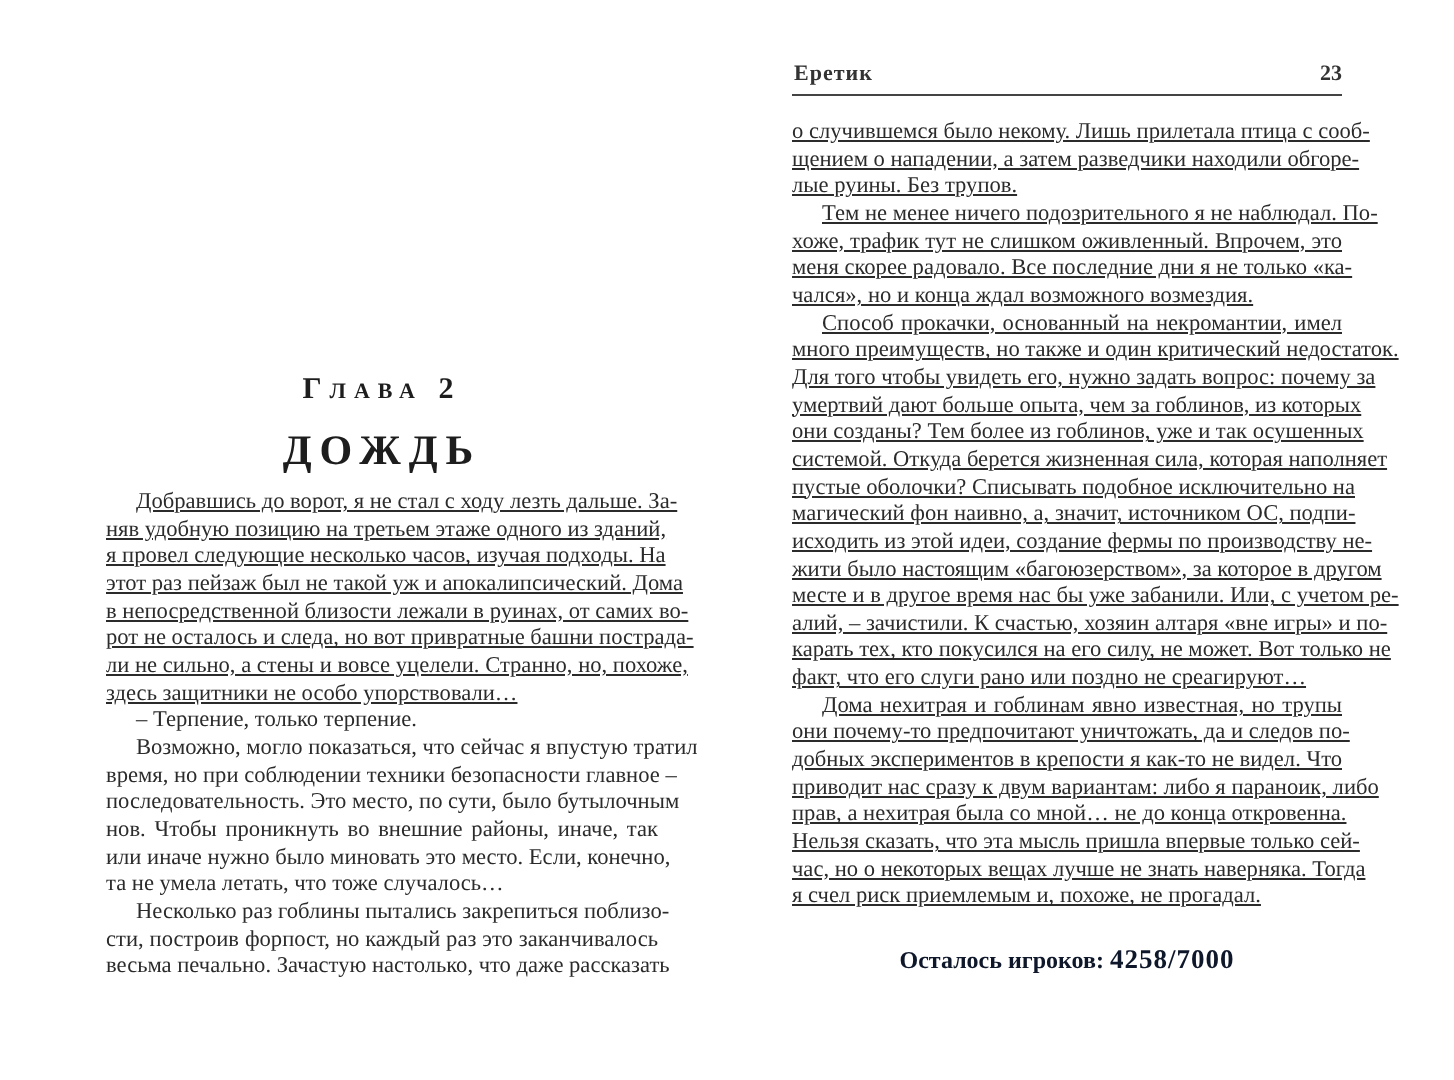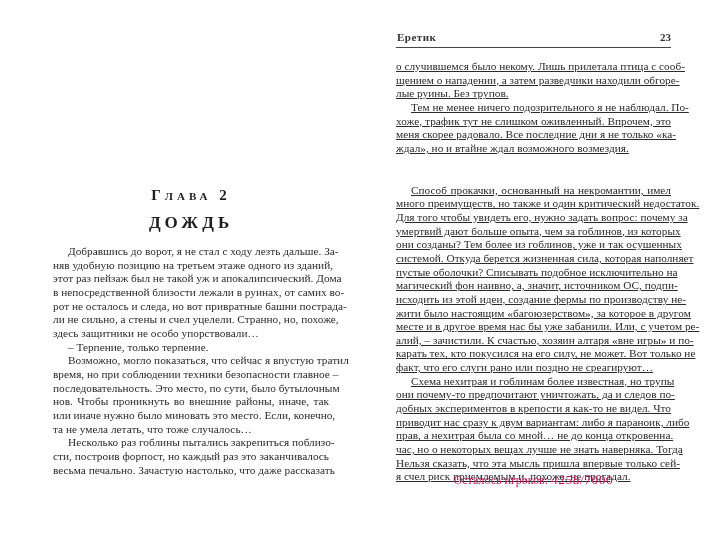--- a/index.html
+++ b/index.html
@@ -11,21 +11,21 @@
   .page-left { left: 0; width: 364px; }
   .page-right { left: 364px; width: 363px; }
 
   .chapter-num {
     position: absolute; left: 53px; width: 276px; top: 187px; text-align: center;
     font-size: 15px; font-weight: bold; letter-spacing: 4px; color: #1d1d1d;
     font-variant: small-caps;
   }
   .chapter-title {
     position: absolute; left: 53px; width: 276px; top: 213px; text-align: center;
-    font-size: 17px; font-weight: bold; letter-spacing: 4px; color: #1d1d1d;
+    font-size: 21px; font-weight: bold; letter-spacing: 4px; color: #1d1d1d;
   }
   .body-text {
     position: absolute; font-size: 11.3px; line-height: 13.65px; text-align: justify;
     color: #2b2b2b;
   }
   .left-text { left: 53px; width: 276px; top: 245px; }
   .right-text { left: 396px; width: 275px; top: 60px; text-decoration: underline; }
   .body-text p { margin: 0; text-indent: 15px; }
   .body-text p.noindent { text-indent: 0; }
   .line { display: block; text-align: justify; text-align-last: justify; white-space: nowrap; }
@@ -33,38 +33,39 @@
 
   .running-head {
     position: absolute; left: 396px; width: 275px; top: 29px; height: 18px;
     border-bottom: 1.5px solid #444; font-size: 11px; color: #333; font-weight: bold;
   }
   .running-head .title { position: absolute; left: 1px; top: 2px; letter-spacing: 0.5px; }
   .running-head .pagenum { position: absolute; right: 0; top: 2px; }
 
   .status-line {
     position: absolute; left: 396px; width: 275px; top: 472px; text-align: center;
-    font-size: 12px; font-weight: normal; color: #be185d;
+    font-size: 12px; font-weight: bold; color: #0f172a;
   }
   .status-line .count { font-size: 13.5px; letter-spacing: 0.5px; }
 </style>
 </head>
 <body>
 
 <div class="page page-left">
   <div class="chapter-num">Глава 2</div>
   <div class="chapter-title">ДОЖДЬ</div>
   <div class="body-text left-text">
-      <p style="text-indent: 0px;">
+      <p style="text-indent: 0px; text-decoration: underline;">
         <span class="line" style="padding-left: 15px;">Добравшись до ворот, я не стал с ходу лезть дальше. За-</span>
         <span class="line">няв удобную позицию на третьем этаже одного из зданий,</span>
+        <span class="line">я провел следующие несколько часов, изучая подходы. На</span>
         <span class="line">этот раз пейзаж был не такой уж и апокалипсический. Дома</span>
         <span class="line">в непосредственной близости лежали в руинах, от самих во-</span>
         <span class="line">рот не осталось и следа, но вот привратные башни пострада-</span>
-        <span class="line">ли не сильно, а стены и счел уцелели. Странно, но, похоже,</span>
+        <span class="line">ли не сильно, а стены и вовсе уцелели. Странно, но, похоже,</span>
         <span class="line last">здесь защитники не особо упорствовали…</span>
       </p>
       <p style="text-indent: 0px;">
         <span class="line last" style="padding-left: 15px;">– Терпение, только терпение.</span>
       </p>
       <p style="text-indent: 0px;">
         <span class="line" style="padding-left: 15px;">Возможно, могло показаться, что сейчас я впустую тратил</span>
         <span class="line">время, но при соблюдении техники безопасности главное –</span>
         <span class="line">последовательность. Это место, по сути, было бутылочным</span>
         <span class="line">нов. Чтобы проникнуть во внешние районы, иначе, так</span>
@@ -89,46 +90,46 @@
 <div class="body-text right-text">
     <p class="noindent" style="text-indent: 0px;">
       <span class="line">о случившемся было некому. Лишь прилетала птица с сооб-</span>
       <span class="line">щением о нападении, а затем разведчики находили обгоре-</span>
       <span class="line last">лые руины. Без трупов.</span>
     </p>
     <p style="text-indent: 0px;">
       <span class="line" style="padding-left: 15px;">Тем не менее ничего подозрительного я не наблюдал. По-</span>
       <span class="line">хоже, трафик тут не слишком оживленный. Впрочем, это</span>
       <span class="line">меня скорее радовало. Все последние дни я не только «ка-</span>
-      <span class="line last">ждал», но и втайне ждал возможного возмездия.</span>
+      <span class="line last">чался», но и конца ждал возможного возмездия.</span>
     </p>
-    <p style="text-indent: 0px; margin-top: 28px;">
+    <p style="text-indent: 0px;">
       <span class="line" style="padding-left: 15px;">Способ прокачки, основанный на некромантии, имел</span>
       <span class="line">много преимуществ, но также и один критический недостаток.</span>
       <span class="line">Для того чтобы увидеть его, нужно задать вопрос: почему за</span>
       <span class="line">умертвий дают больше опыта, чем за гоблинов, из которых</span>
       <span class="line">они созданы? Тем более из гоблинов, уже и так осушенных</span>
       <span class="line">системой. Откуда берется жизненная сила, которая наполняет</span>
       <span class="line">пустые оболочки? Списывать подобное исключительно на</span>
       <span class="line">магический фон наивно, а, значит, источником ОС, подпи-</span>
       <span class="line">исходить из этой идеи, создание фермы по производству не-</span>
       <span class="line">жити было настоящим «багоюзерством», за которое в другом</span>
       <span class="line">месте и в другое время нас бы уже забанили. Или, с учетом ре-</span>
       <span class="line">алий, – зачистили. К счастью, хозяин алтаря «вне игры» и по-</span>
       <span class="line">карать тех, кто покусился на его силу, не может. Вот только не</span>
       <span class="line last">факт, что его слуги рано или поздно не среагируют…</span>
     </p>
     <p style="text-indent: 0px;">
-      <span class="line" style="padding-left: 15px;">Схема нехитрая и гоблинам более известная, но трупы</span>
+      <span class="line" style="padding-left: 15px;">Дома нехитрая и гоблинам явно известная, но трупы</span>
       <span class="line">они почему-то предпочитают уничтожать, да и следов по-</span>
       <span class="line">добных экспериментов в крепости я как-то не видел. Что</span>
       <span class="line">приводит нас сразу к двум вариантам: либо я параноик, либо</span>
       <span class="line">прав, а нехитрая была со мной… не до конца откровенна.</span>
+      <span class="line">Нельзя сказать, что эта мысль пришла впервые только сей-</span>
       <span class="line">час, но о некоторых вещах лучше не знать наверняка. Тогда</span>
-      <span class="line">Нельзя сказать, что эта мысль пришла впервые только сей-</span>
       <span class="line last">я счел риск приемлемым и, похоже, не прогадал.</span>
     </p>
   </div>
 
 <div class="status-line">
   <span>Осталось игроков:</span>
   <span class="count">4258/7000</span>
 </div>
 
 </body></html>

